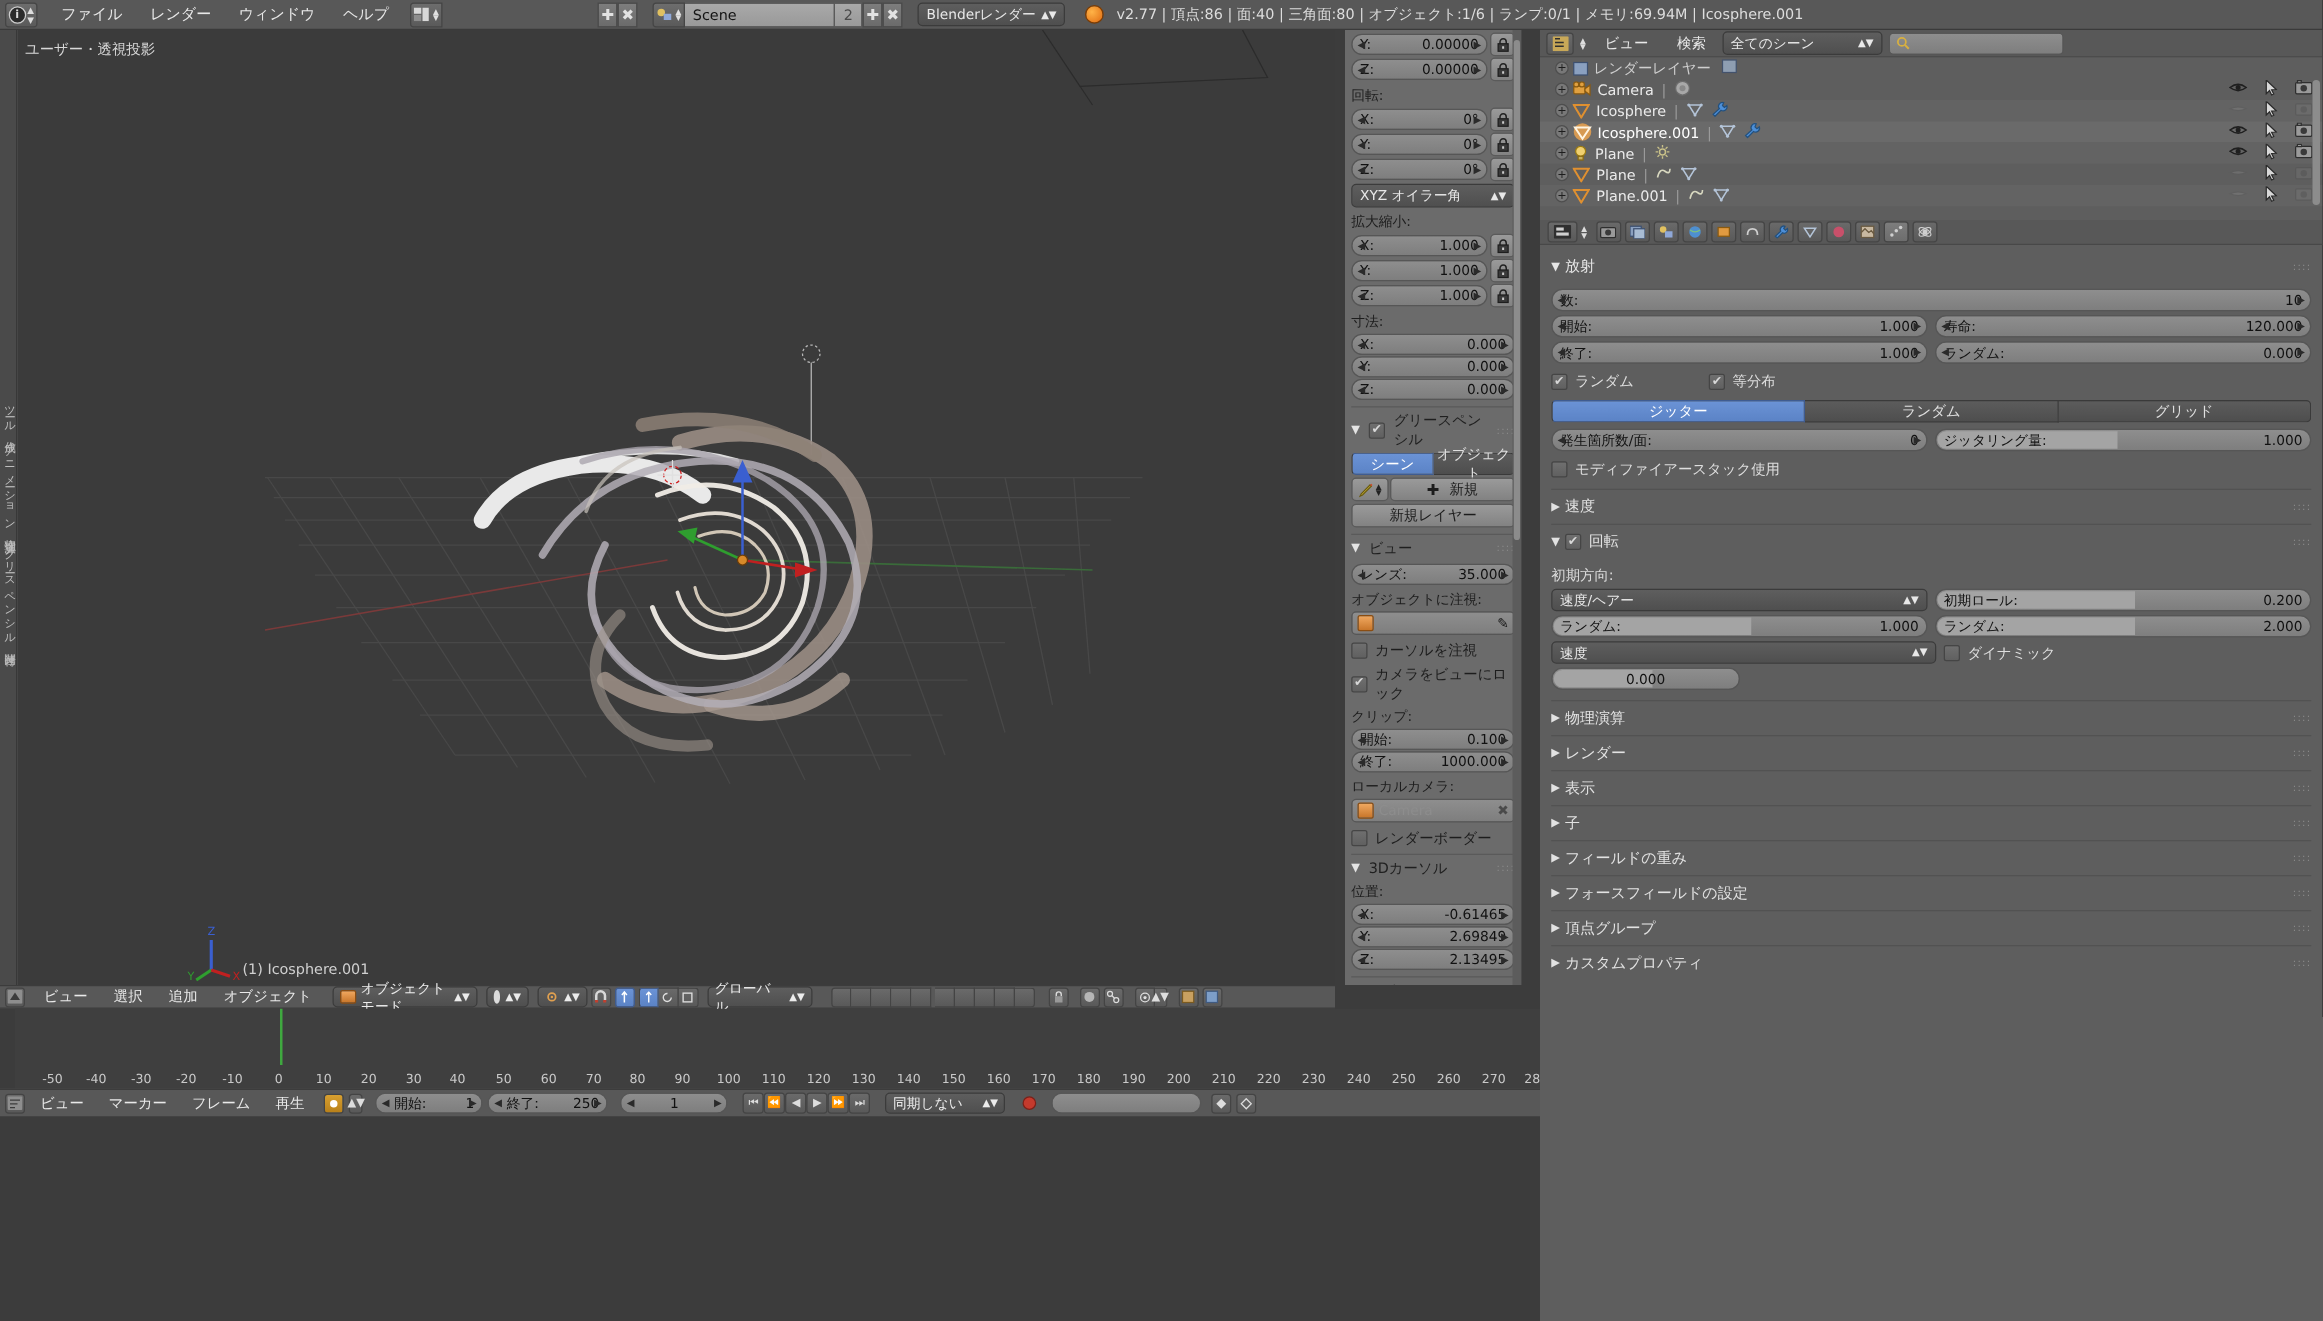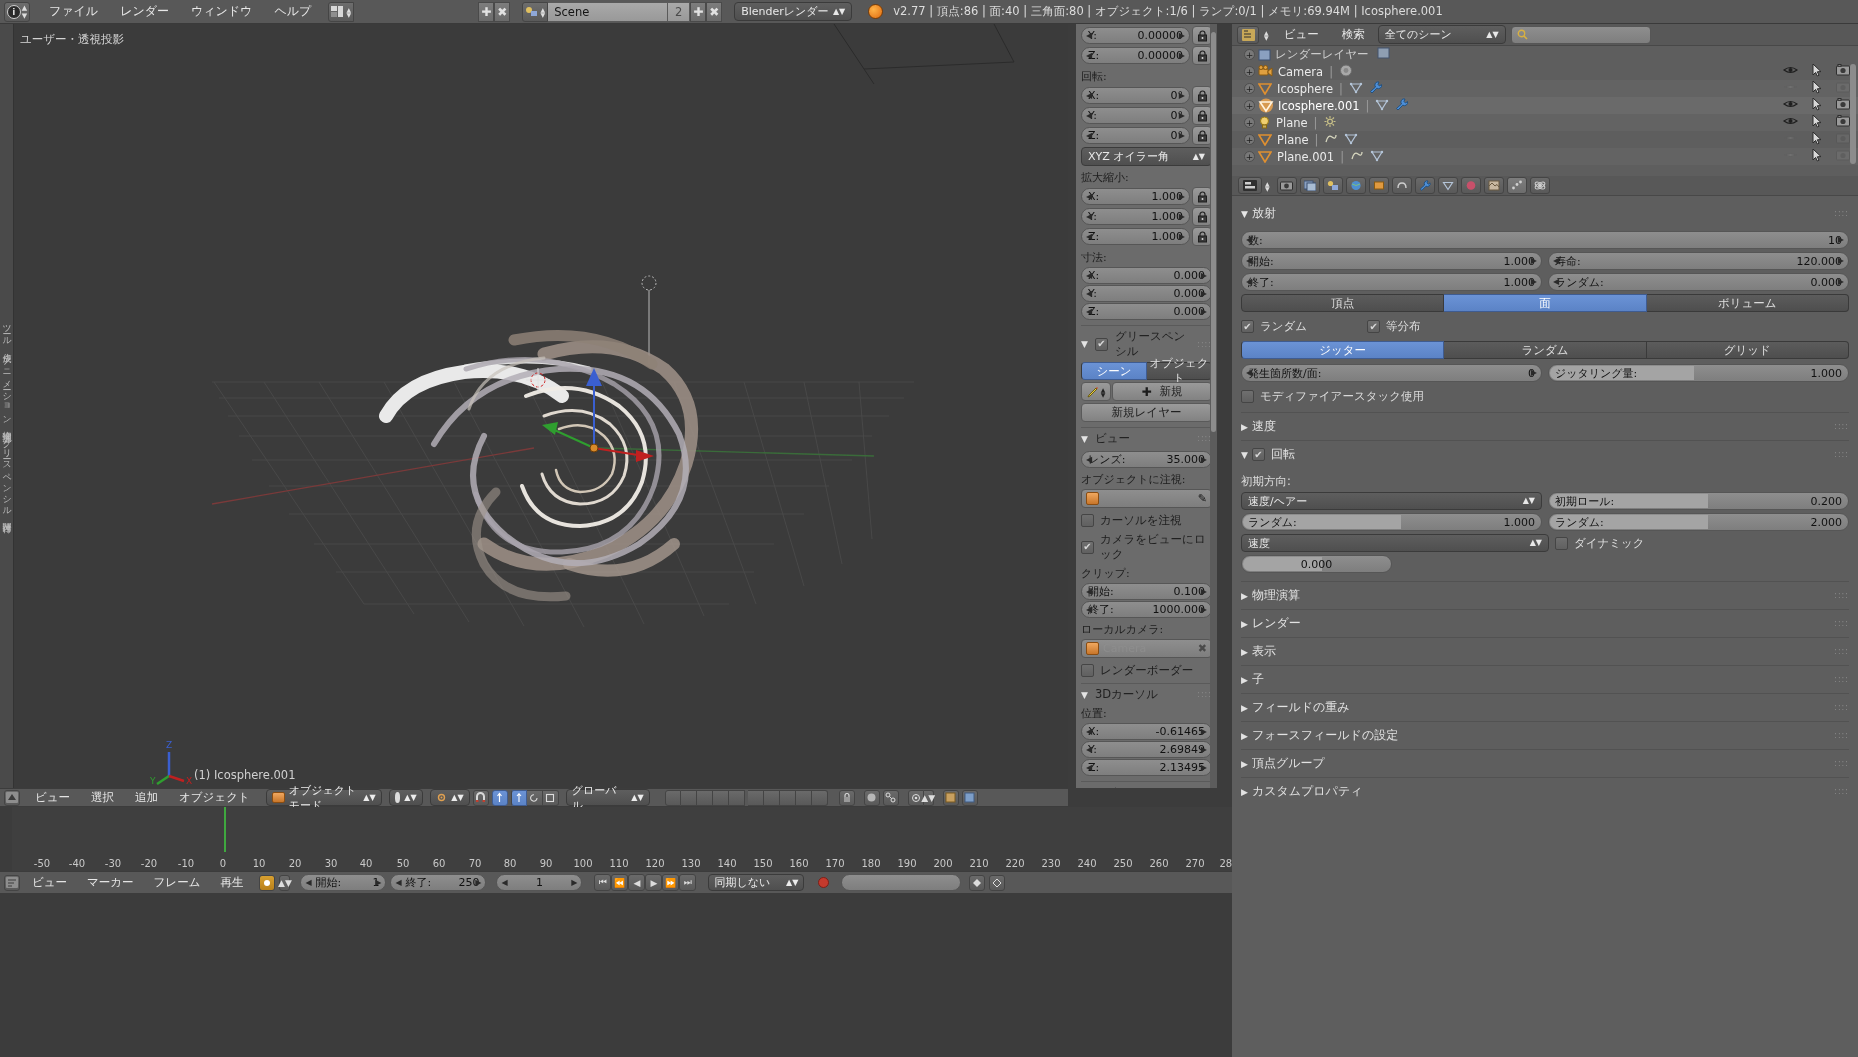--- a/index.html
+++ b/index.html
@@ -1257,25 +1257,20 @@
         <div class="num" style="height:18px;">
           <span class="lb">終了:</span>
           <span class="vl">1.000</span>
         </div>
         <div class="num" style="height:18px;">
           <span class="lb">ランダム:</span>
           <span class="vl">0.000</span>
         </div>
       </div>
 
-      <div class="seg">
-        <div class="btn dark">頂点</div>
-        <div class="btn blue">面</div>
-        <div class="btn dark">ボリューム</div>
-      </div>
       <div style="display:flex;gap:60px;margin-top:7px;">
         <div class="ckrow">
           <span class="cb on"></span>
           <span>ランダム</span>
         </div>
         <div class="ckrow">
           <span class="cb on"></span>
           <span>等分布</span>
         </div>
       </div>

